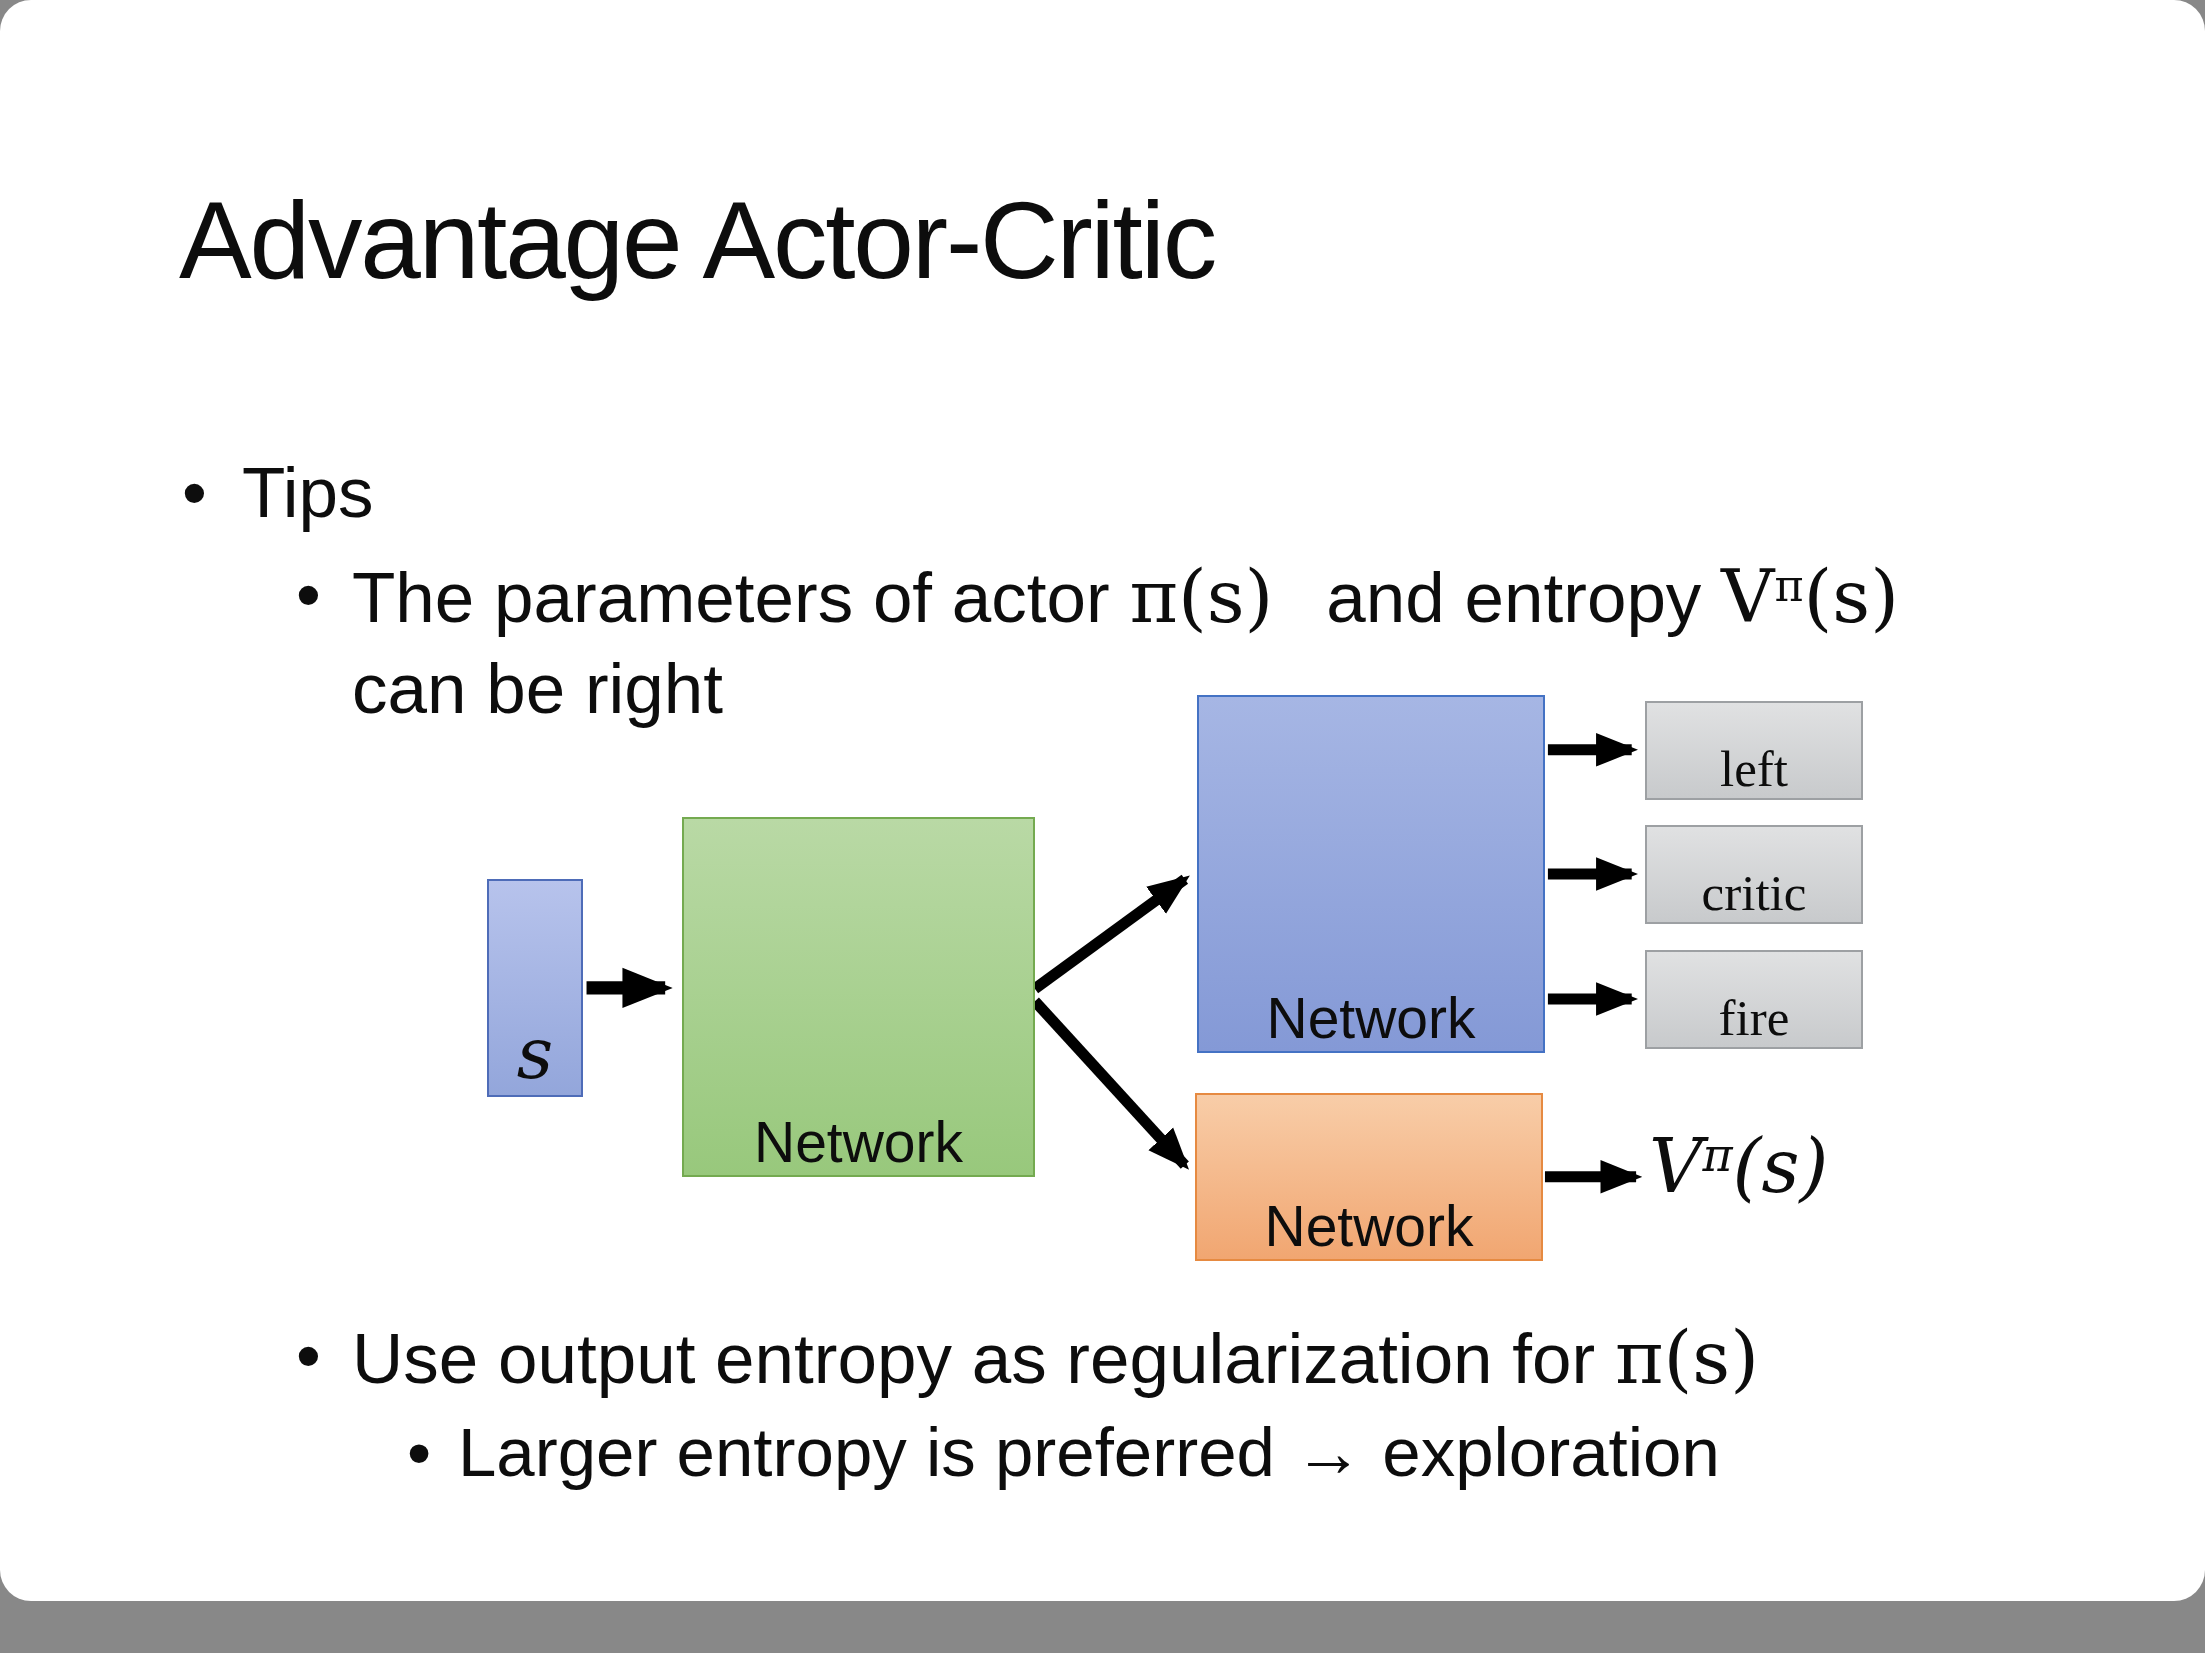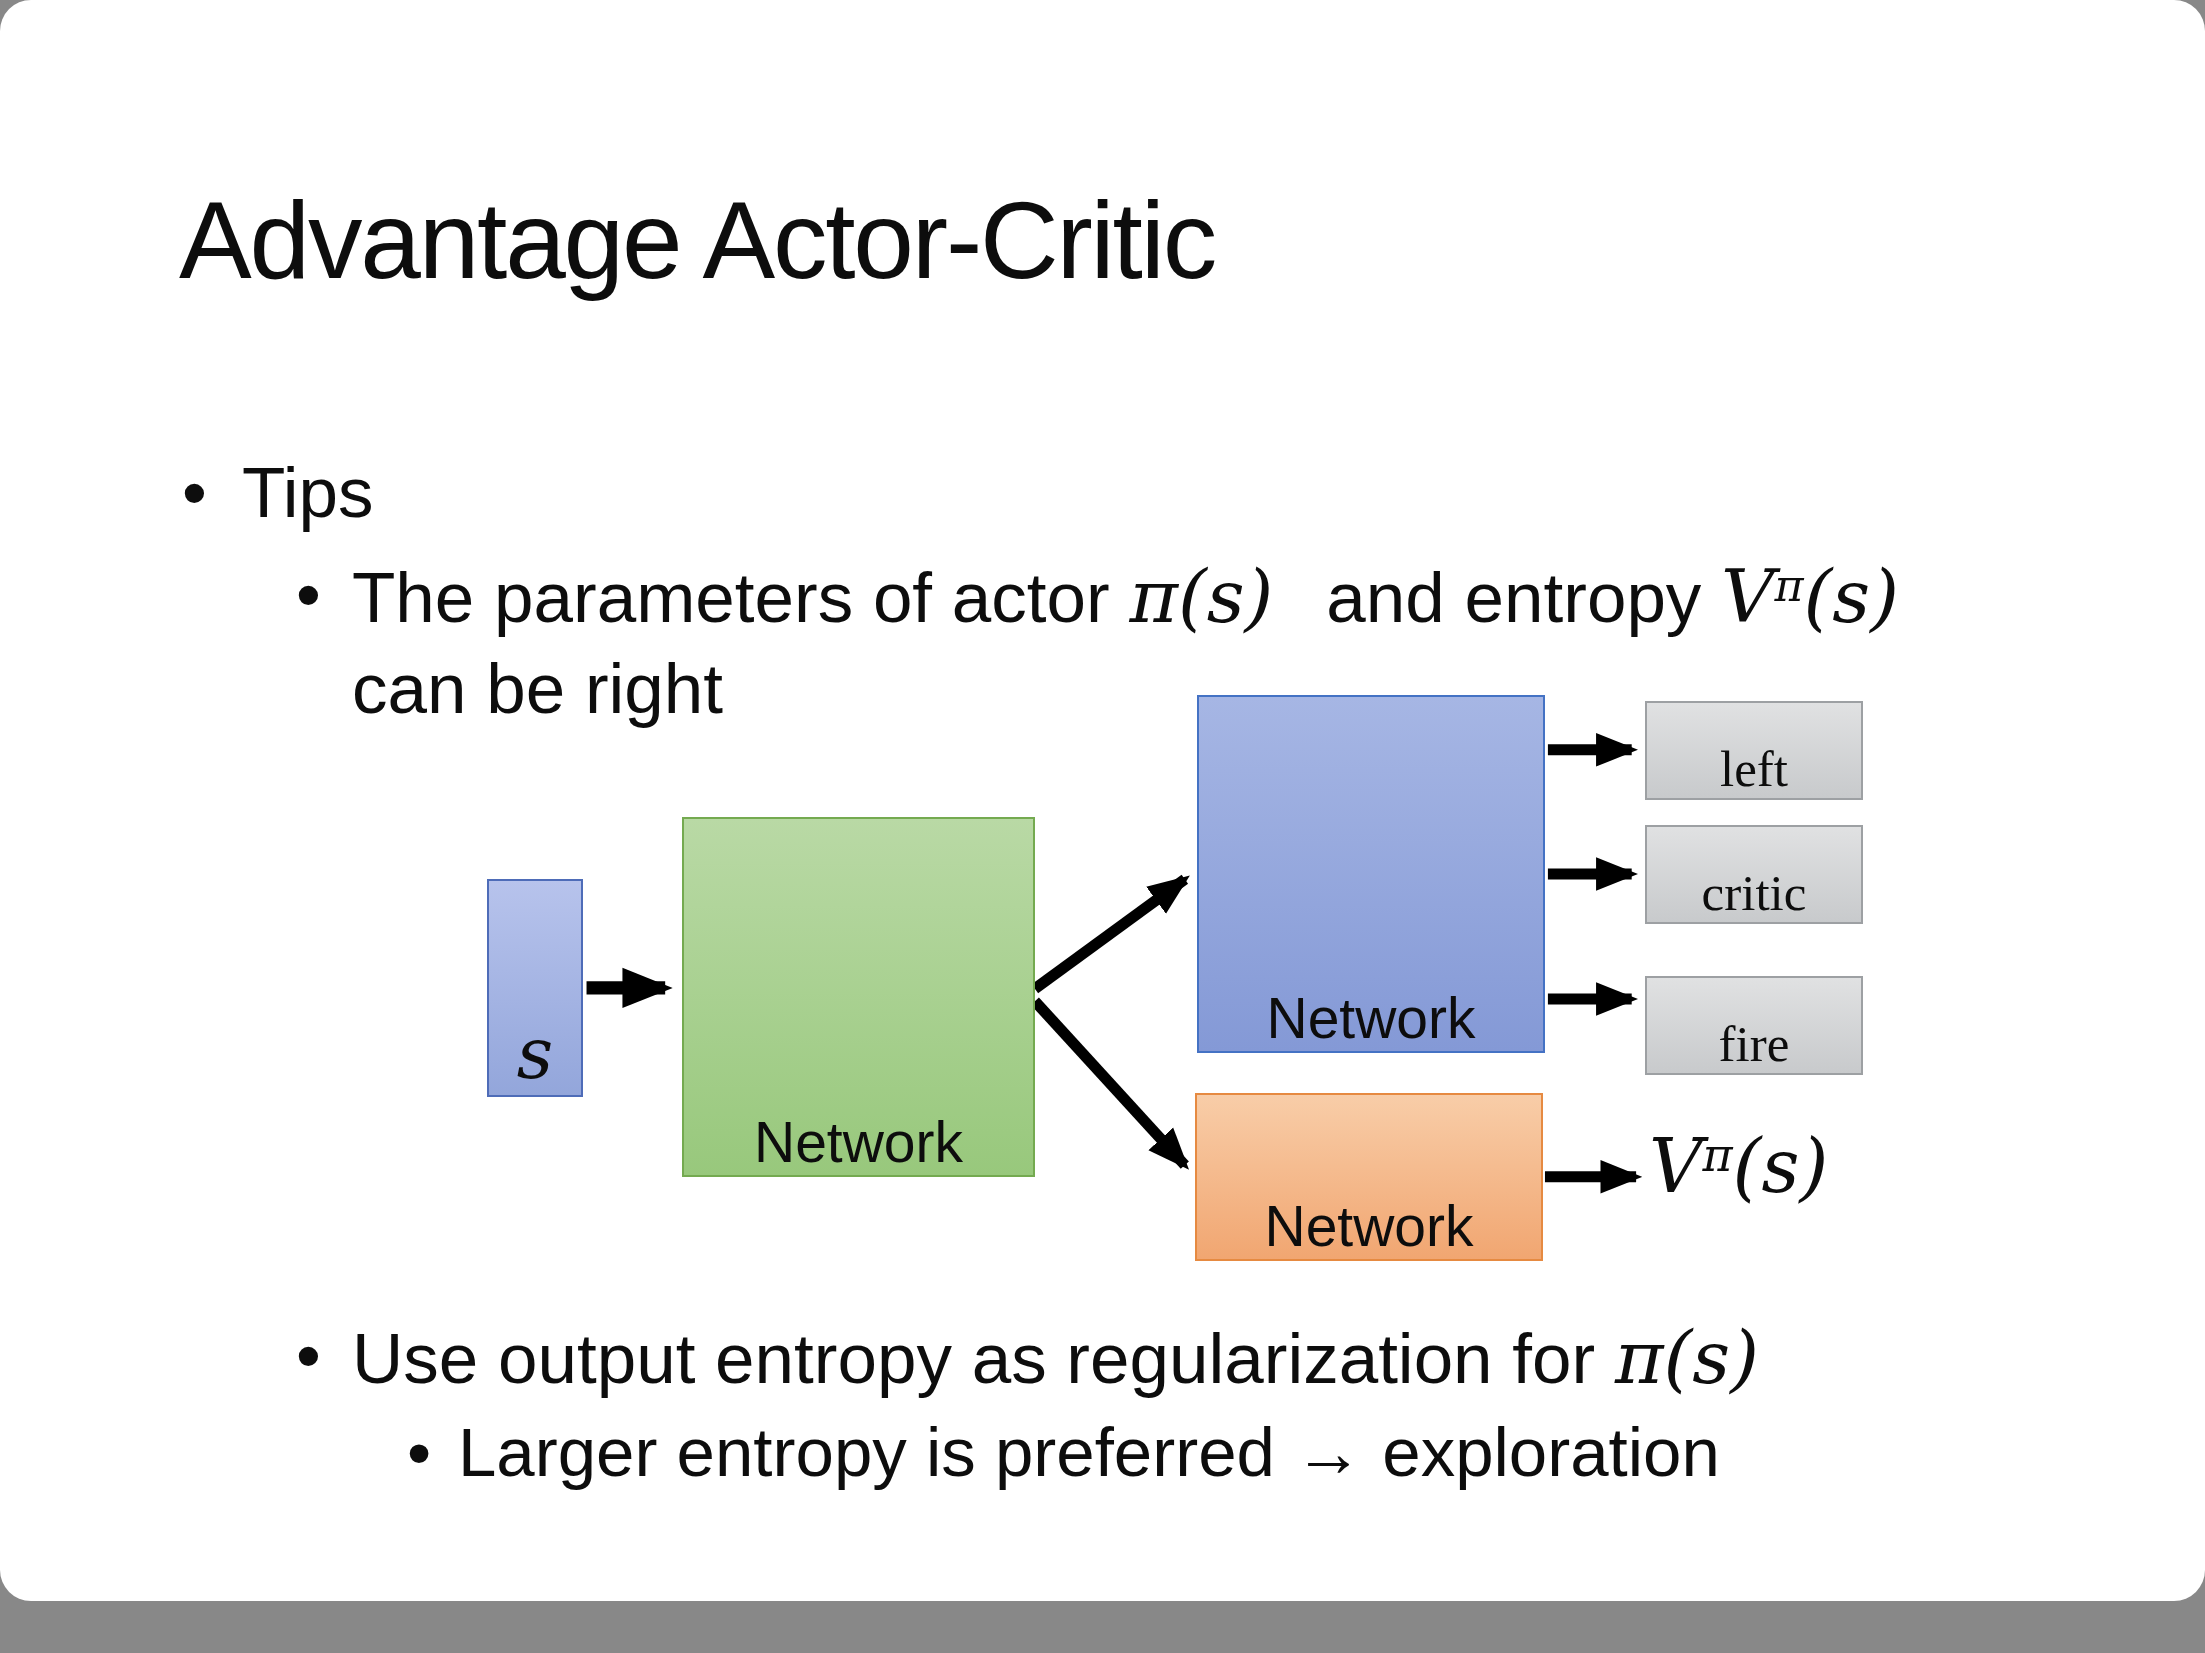--- a/index.html
+++ b/index.html
@@ -22,21 +22,20 @@
   .row .dot{flex:0 0 auto;}
   .lvl1{font-size:71px;line-height:1.27;}
   .lvl2{font-size:71px;line-height:1.27;}
   .lvl3{font-size:69px;line-height:1.27;}
   .d1{width:60px;}
   .d2{width:56px;}
   .d3{width:51px;}
   .line{display:block;white-space:nowrap;}
   .math{
     font-family:"DejaVu Serif",serif;
-    font-style:italic;
     font-size:1.04em;
   }
   .gapr{margin-right:0.45em;}
   .sup{
     font-size:0.60em;
     vertical-align:0.48em;
   }
   
   .box{
     position:absolute;display:flex;align-items:flex-end;justify-content:center;
@@ -67,21 +66,21 @@
     font-size:57px;
   }
   .action-box{
     left:1645px;width:218px;height:99px;
     background:linear-gradient(to bottom,var(--action_fill_top),var(--action_fill_bottom));
     border:2.2px solid var(--action_border);
     font-family:"Liberation Serif",serif;font-size:51px;
   }
   .action-left{top:701px;}
   .action-right{top:825px;}
-  .action-fire{top:976px;}
+  .action-fire{top:950px;}
   .value-output{
     position:absolute;left:1649px;top:1123px;
     font-family:"DejaVu Serif",serif;font-style:italic;
     font-size:74px;white-space:nowrap;
   }
   .value-output .sup{font-size:0.62em;vertical-align:0.45em;}
   
   #arrows{position:absolute;left:0;top:0;pointer-events:none;}
   #arrows line{stroke:var(--arrow,#000);}
   #arrows .thick{stroke-width:18px;}

